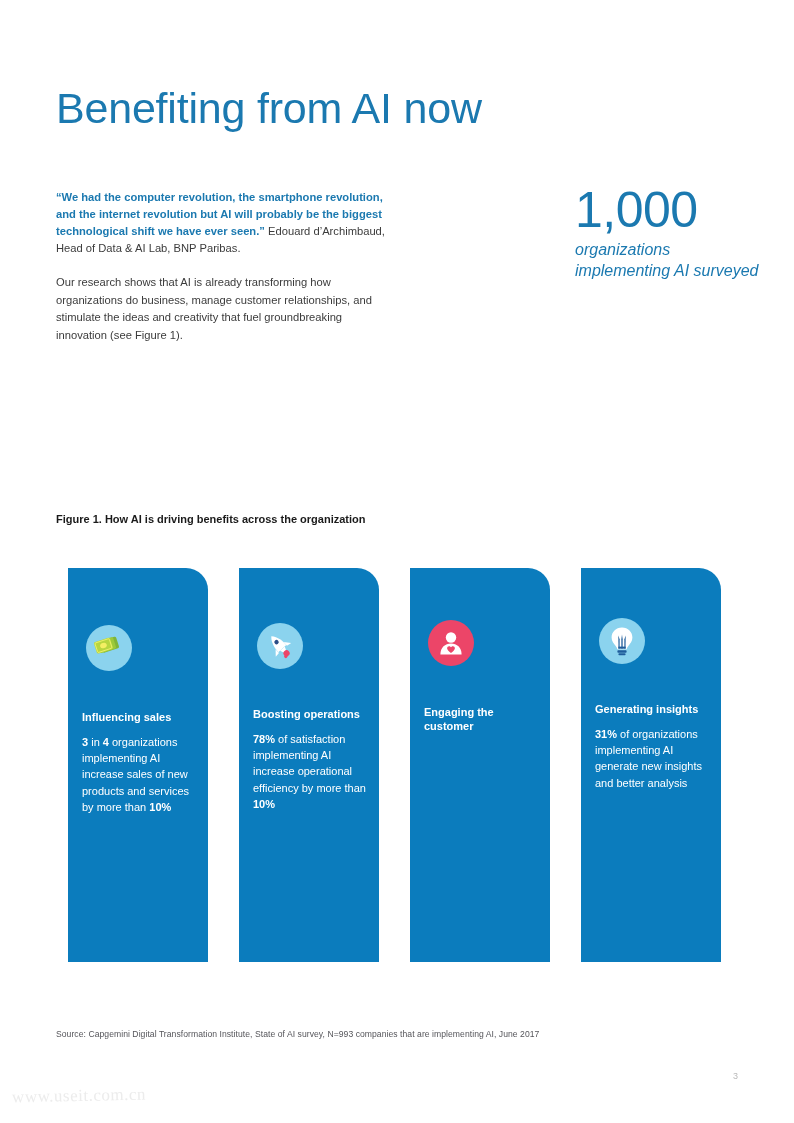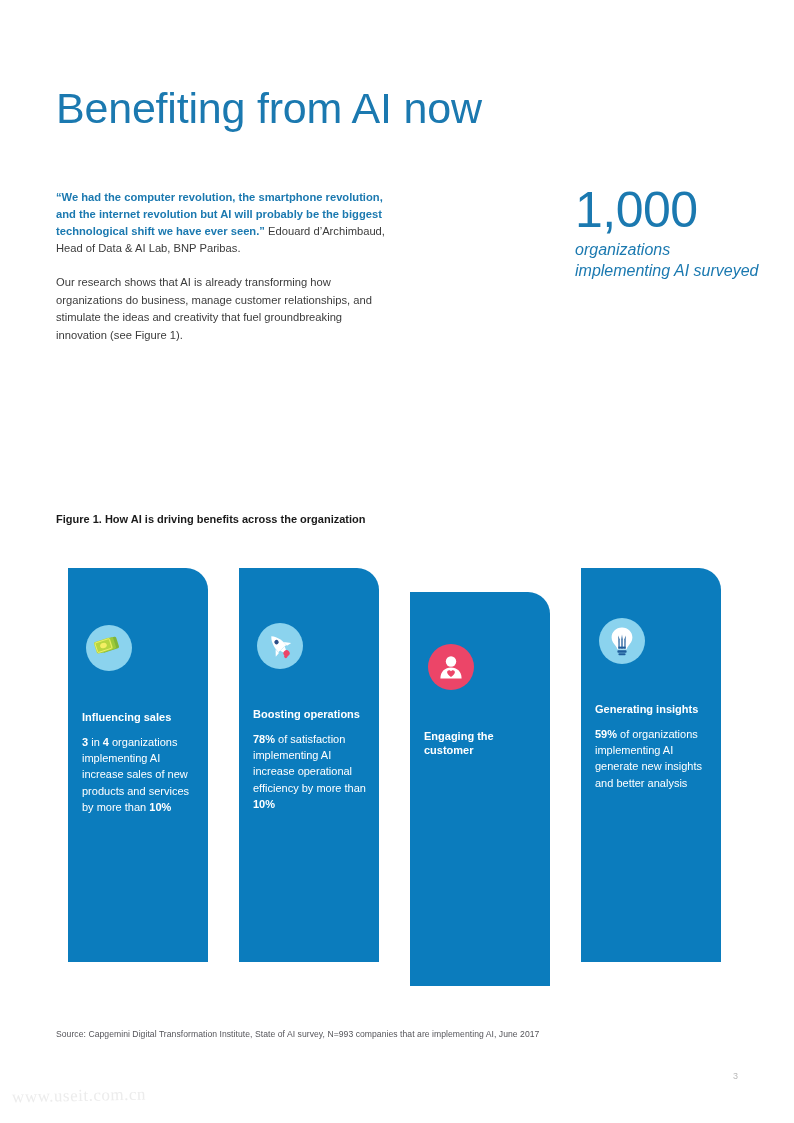--- a/index.html
+++ b/index.html
@@ -99,21 +99,21 @@
   .card {
     position: absolute;
     top: 0;
     width: 140px;
     height: 394px;
     background: #0b7cbd;
     border-top-right-radius: 22px;
   }
   .card-1 { left: 0px; }
   .card-2 { left: 171px; }
-  .card-3 { left: 342px; margin-top: 24px; }
+  .card-3 { left: 342px; }
   .card-4 { left: 513px; text-decoration: underline; }
 
   .card-icon {
     position: absolute;
     left: 18px;
     width: 46px;
     height: 46px;
     border-radius: 50%;
     box-sizing: border-box;
   }
@@ -257,21 +257,21 @@
         <rect x="18.4" y="32.3" width="9.2" height="2.4" rx="0.8" fill="#1f5d9b"></rect>
         <rect x="19.4" y="35.3" width="7.2" height="1.9" rx="0.9" fill="#1f5d9b"></rect>
         <path d="M19.3,17.4 L20.6,21.2 L20.6,30.6 L19.5,30.6 Z" fill="#1f5d9b"></path>
         <path d="M23,16.6 L23.65,21.2 L23.65,30.6 L22.35,30.6 L22.35,21.2 Z" fill="#1f5d9b"></path>
         <path d="M26.7,17.4 L26.5,30.6 L25.4,30.6 L25.4,21.2 Z" fill="#1f5d9b"></path>
         <rect x="19.3" y="28.6" width="7.4" height="2.1" fill="#1f5d9b"></rect>
       </svg>
     </div>
     <div class="card-body">
       <div class="card-title">Generating insights</div>
-      <div class="card-text"><b>59%</b><span> of organizations implementing AI generate new insights and better analysis</span></div>
+      <div class="card-text"><b>31%</b><span> of organizations implementing AI generate new insights and better analysis</span></div>
     </div>
   </div>
 
 </div>
 
 <div class="source-line">Source: Capgemini Digital Transformation Institute, State of AI survey, N=993 companies that are implementing AI, June 2017</div>
 
 <div class="page-number">3</div>
 <div class="watermark">www.useit.com.cn</div>
 

